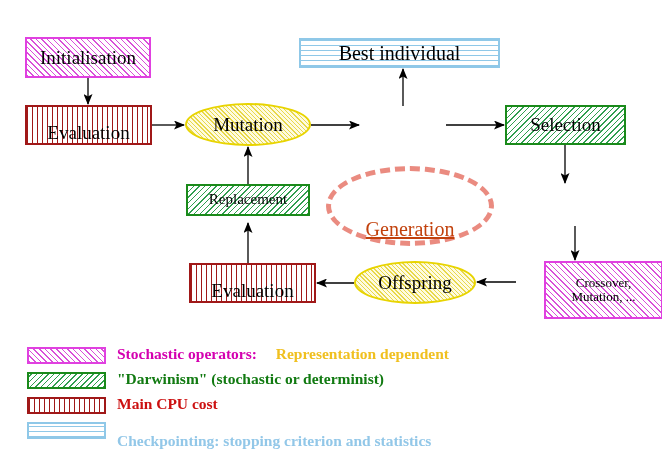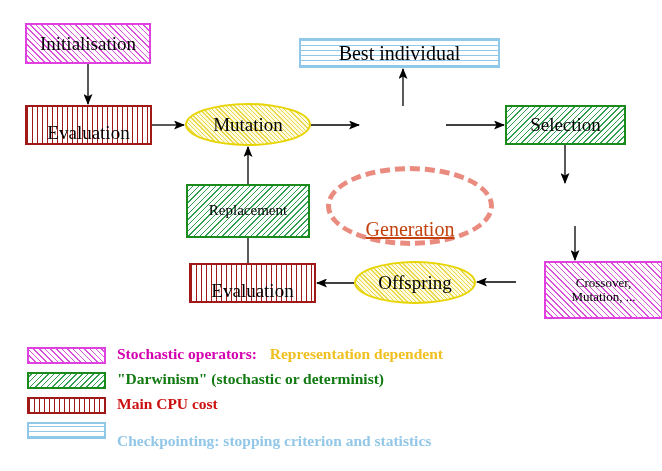--- a/index.html
+++ b/index.html
@@ -154,21 +154,21 @@
 
         <line x1="248" y1="184" x2="248" y2="147"></line>
       </g>
     </svg>
   </div>
 
   <div class="gen-ellipse" style="left:326px;top:166px;width:168px;height:80px;font-size:20px;">
     <span>Generation</span>
   </div>
 
-  <div class="node pat-magenta" style="left:25px;top:23px;width:126px;height:41px;font-size:19px;">
+  <div class="node pat-magenta" style="left:25px;top:37px;width:126px;height:41px;font-size:19px;">
     <span class="lbl">Initialisation</span>
   </div>
 
   <div class="node pat-red" style="left:25px;top:105px;width:127px;height:40px;font-size:19px;">
     <span class="lbl">Evaluation</span>
   </div>
 
   <div class="node ellipse pat-yellow" style="left:185px;top:103px;width:126px;height:43px;font-size:19px;">
     <span class="lbl">Mutation</span>
   </div>
@@ -189,30 +189,30 @@
   </div>
 
   <div class="node ellipse pat-yellow" style="left:354px;top:261px;width:122px;height:43px;font-size:19px;">
     <span class="lbl">Offspring</span>
   </div>
 
   <div class="node pat-red" style="left:189px;top:263px;width:127px;height:40px;font-size:19px;">
     <span class="lbl">Evaluation</span>
   </div>
 
-  <div class="node pat-green" style="left:186px;top:184px;width:124px;height:54px;font-size:15px;">
+  <div class="node pat-green" style="left:186px;top:184px;width:124px;height:32px;font-size:15px;">
     <span class="lbl">Replacement</span>
   </div>
 
   <div id="legend">
 
     <div class="lg-swatch pat-magenta" style="left:27px;top:347px;"></div>
     <div class="lg-text" style="top:345px;">
       <span class="c-magenta">Stochastic operators:</span>
-      <span class="c-gold" style="margin-left:9px;">Representation dependent</span>
+      <span class="c-gold" style="margin-left:15px;">Representation dependent</span>
     </div>
 
     <div class="lg-swatch pat-green" style="left:27px;top:372px;"></div>
     <div class="lg-text c-green" style="top:370px;">"Darwinism" (stochastic or determinist)</div>
 
     <div class="lg-swatch pat-red" style="left:27px;top:397px;"></div>
     <div class="lg-text c-red" style="top:395px;">Main CPU cost</div>
 
     <div class="lg-swatch pat-blue" style="left:27px;top:422px;"></div>
     <div class="lg-text c-blue" style="top:432px;">Checkpointing: stopping criterion and statistics</div>

